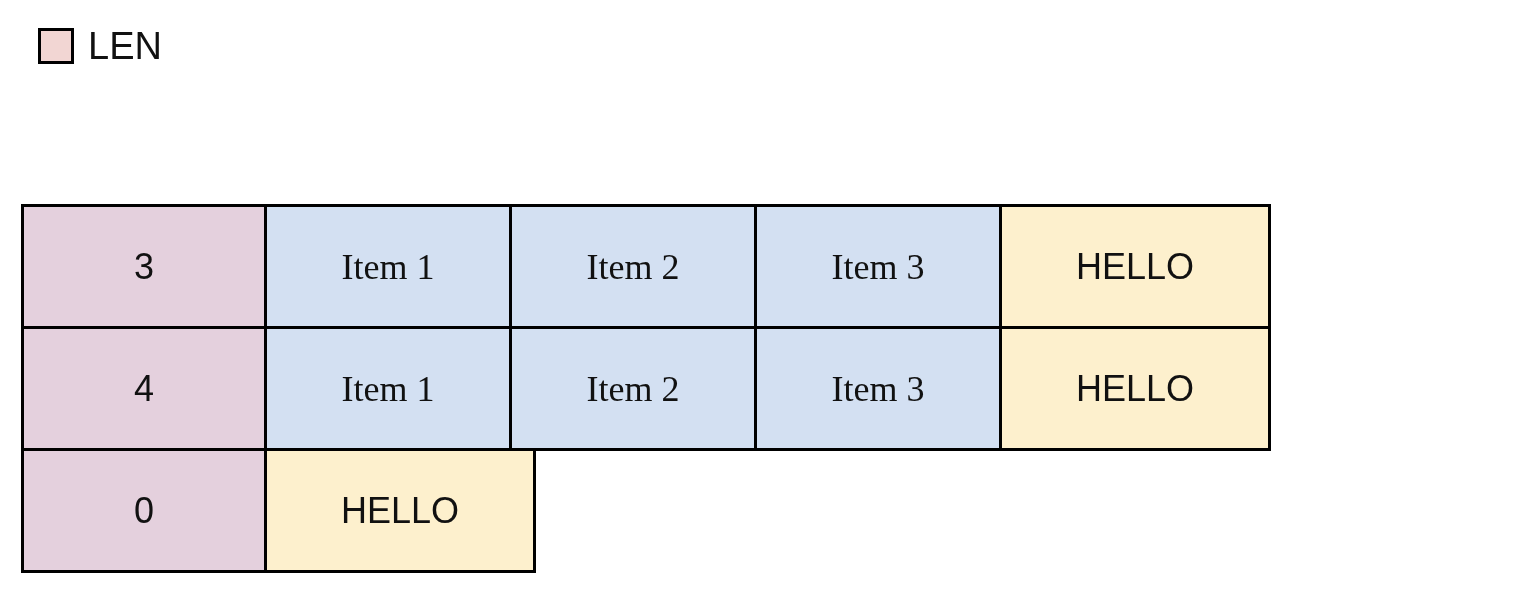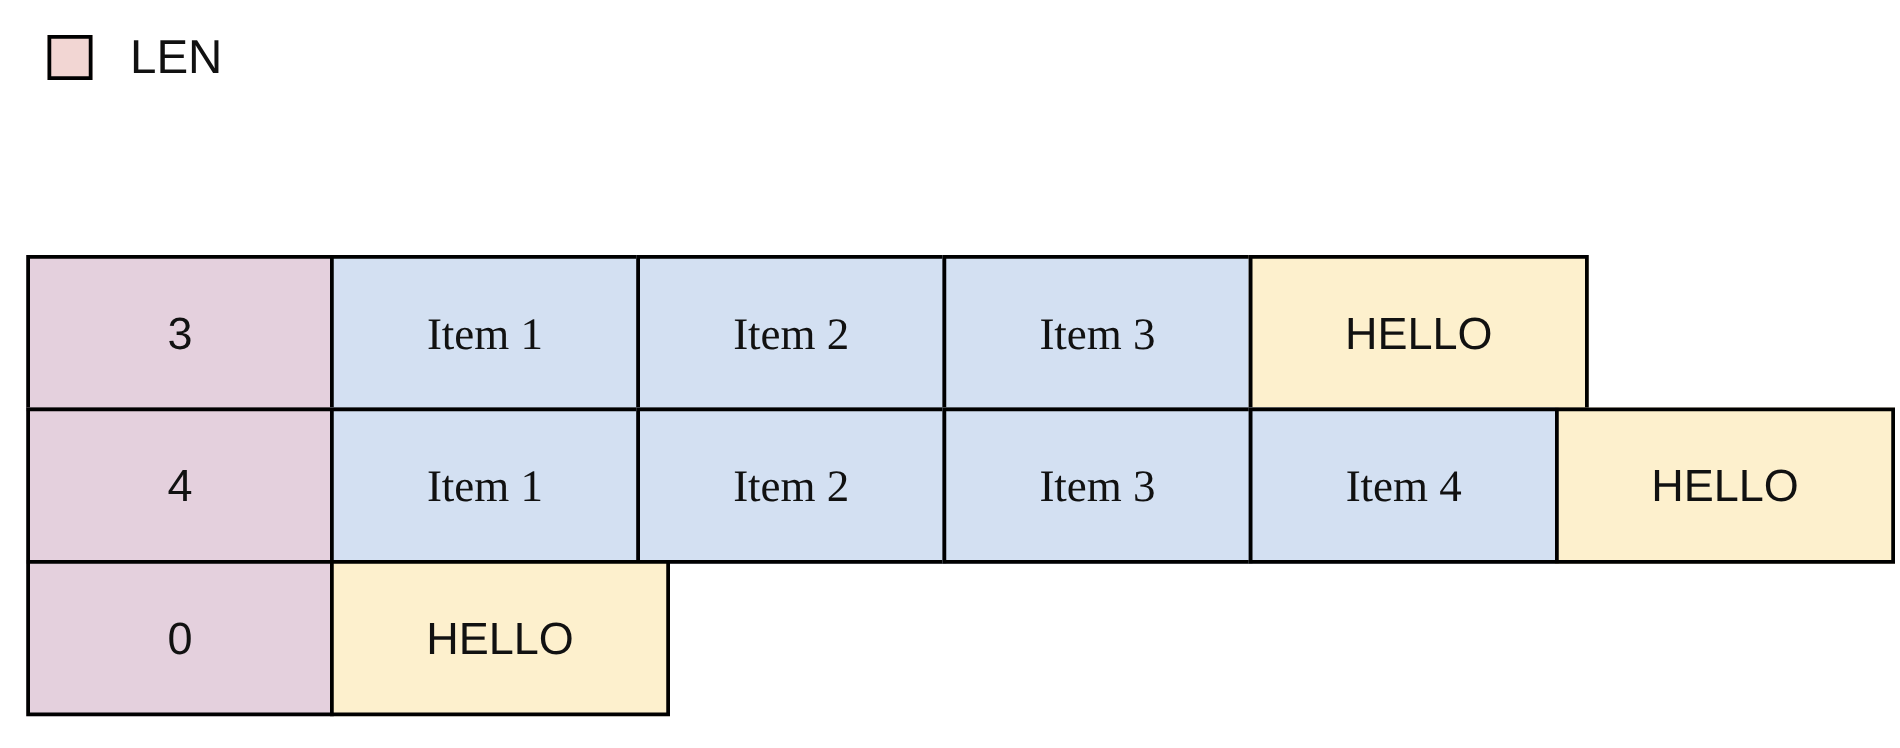--- a/index.html
+++ b/index.html
@@ -29,21 +29,21 @@
     height: 47px;
   }
   .legend-swatch {
     width: 30px;
     height: 30px;
     border: 3px solid #000000;
     box-sizing: content-box;
     flex: 0 0 auto;
   }
   .legend-label {
-    margin-left: 30px;
+    margin-left: 14px;
     font-size: 38px;
     line-height: 38px;
     letter-spacing: 0px;
     color: #111111;
     white-space: nowrap;
   }
 
   
   #grid {
     position: absolute;
@@ -98,20 +98,19 @@
       <div class="cell lst" style="background-color: rgb(211, 224, 242);">Item 1</div>
       <div class="cell lst" style="background-color: rgb(211, 224, 242);">Item 2</div>
       <div class="cell lst" style="background-color: rgb(211, 224, 242);">Item 3</div>
       <div class="cell fld" style="background-color: rgb(253, 240, 205);">HELLO</div>
     </div>
     <div class="grid-row">
       <div class="cell len" style="background-color: rgb(228, 208, 221);">4</div>
       <div class="cell lst" style="background-color: rgb(211, 224, 242);">Item 1</div>
       <div class="cell lst" style="background-color: rgb(211, 224, 242);">Item 2</div>
       <div class="cell lst" style="background-color: rgb(211, 224, 242);">Item 3</div>
-      <div class="cell lst" style="background-color: rgb(211, 224, 242);">Item 4</div>
       <div class="cell fld" style="background-color: rgb(253, 240, 205);">HELLO</div>
     </div>
     <div class="grid-row">
       <div class="cell len" style="background-color: rgb(228, 208, 221);">0</div>
       <div class="cell fld" style="background-color: rgb(253, 240, 205);">HELLO</div>
     </div>
   </div>
 
 </body></html>

